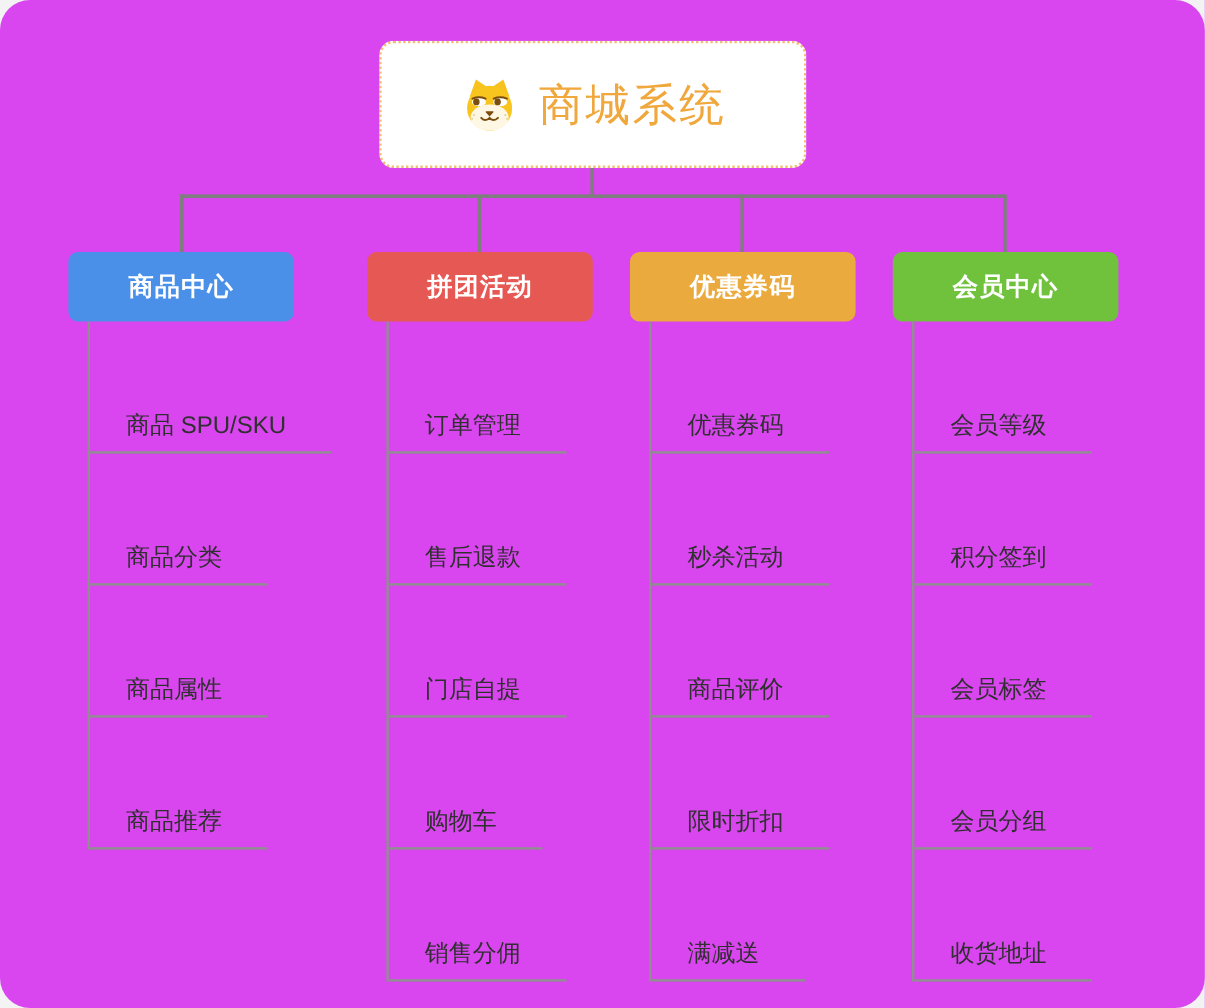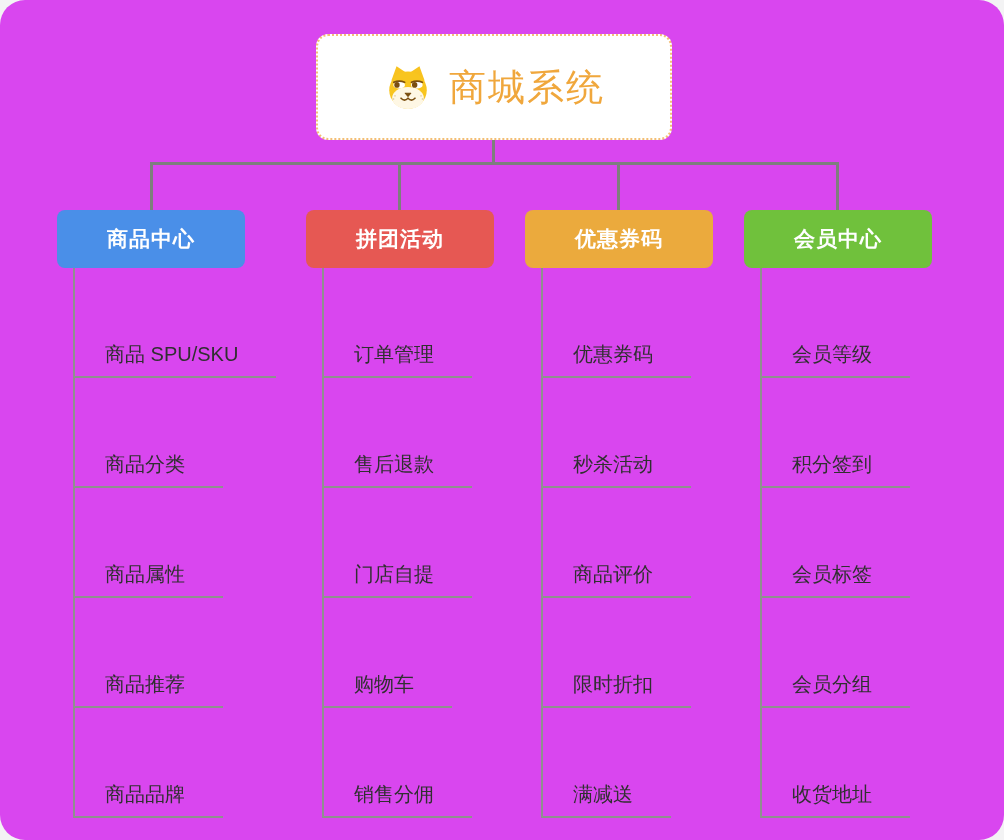--- a/index.html
+++ b/index.html
@@ -136,23 +136,20 @@
         </li>
       <li class="leaf">
           <span class="leaf-label">商品分类</span>
         </li>
       <li class="leaf">
           <span class="leaf-label">商品属性</span>
         </li>
       <li class="leaf">
           <span class="leaf-label">商品推荐</span>
         </li>
-      <li class="leaf">
-          <span class="leaf-label">商品品牌</span>
-        </li>
     </ul>
   </div>
 
   <div class="branch branch-2">
     <div class="branch-head" style="background-color: rgb(230, 88, 83);">拼团活动</div>
     <ul class="leaf-list">
       <li class="leaf">
           <span class="leaf-label">订单管理</span>
         </li>
       <li class="leaf">

